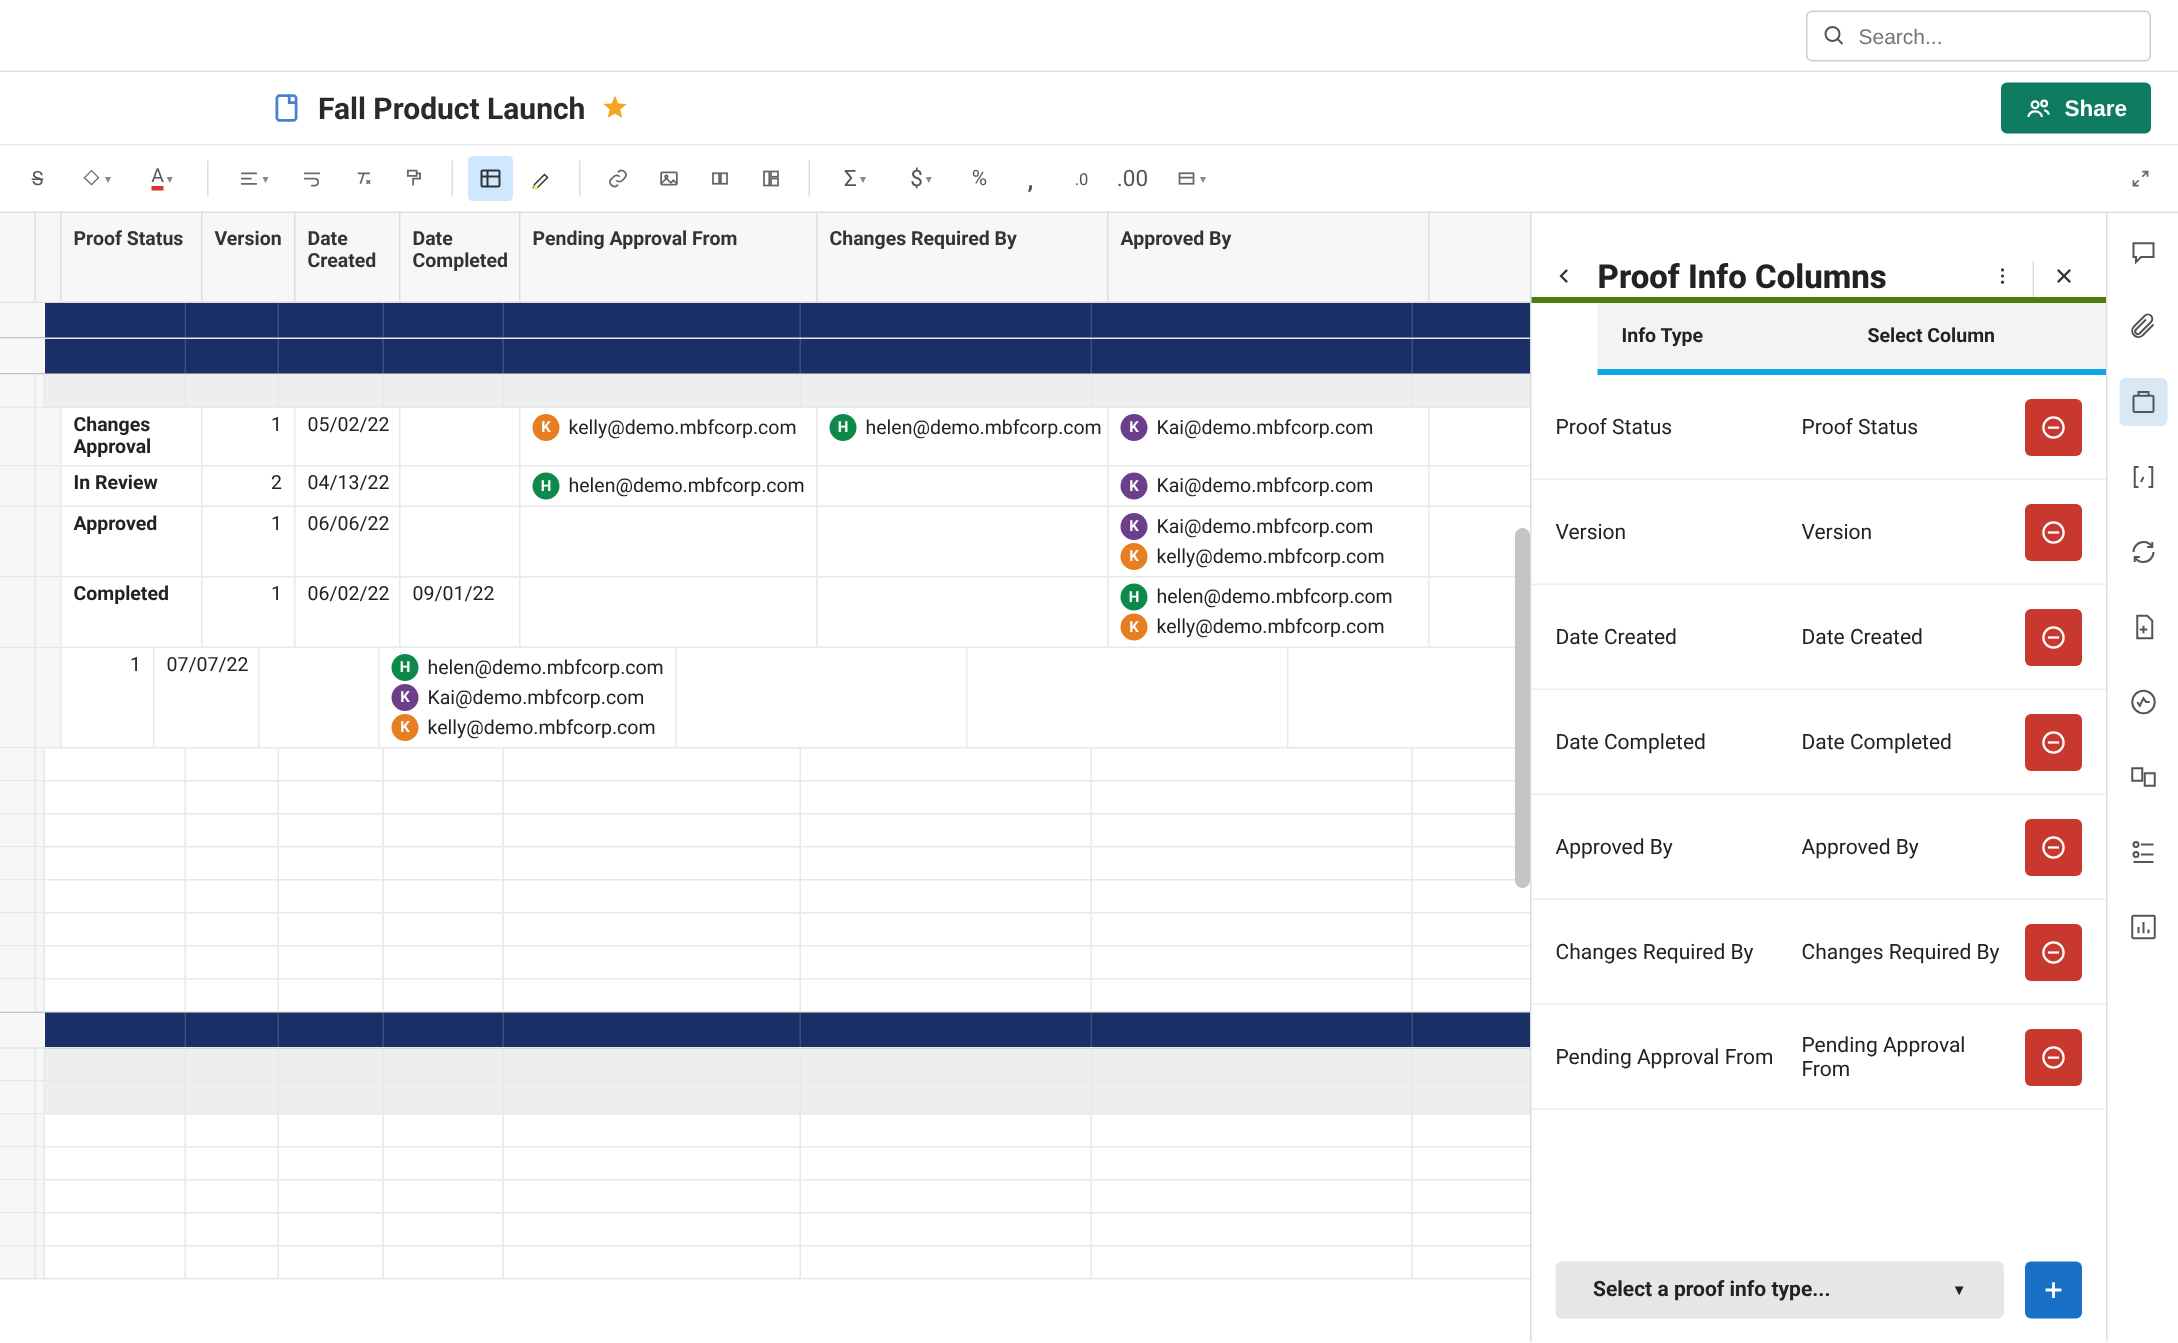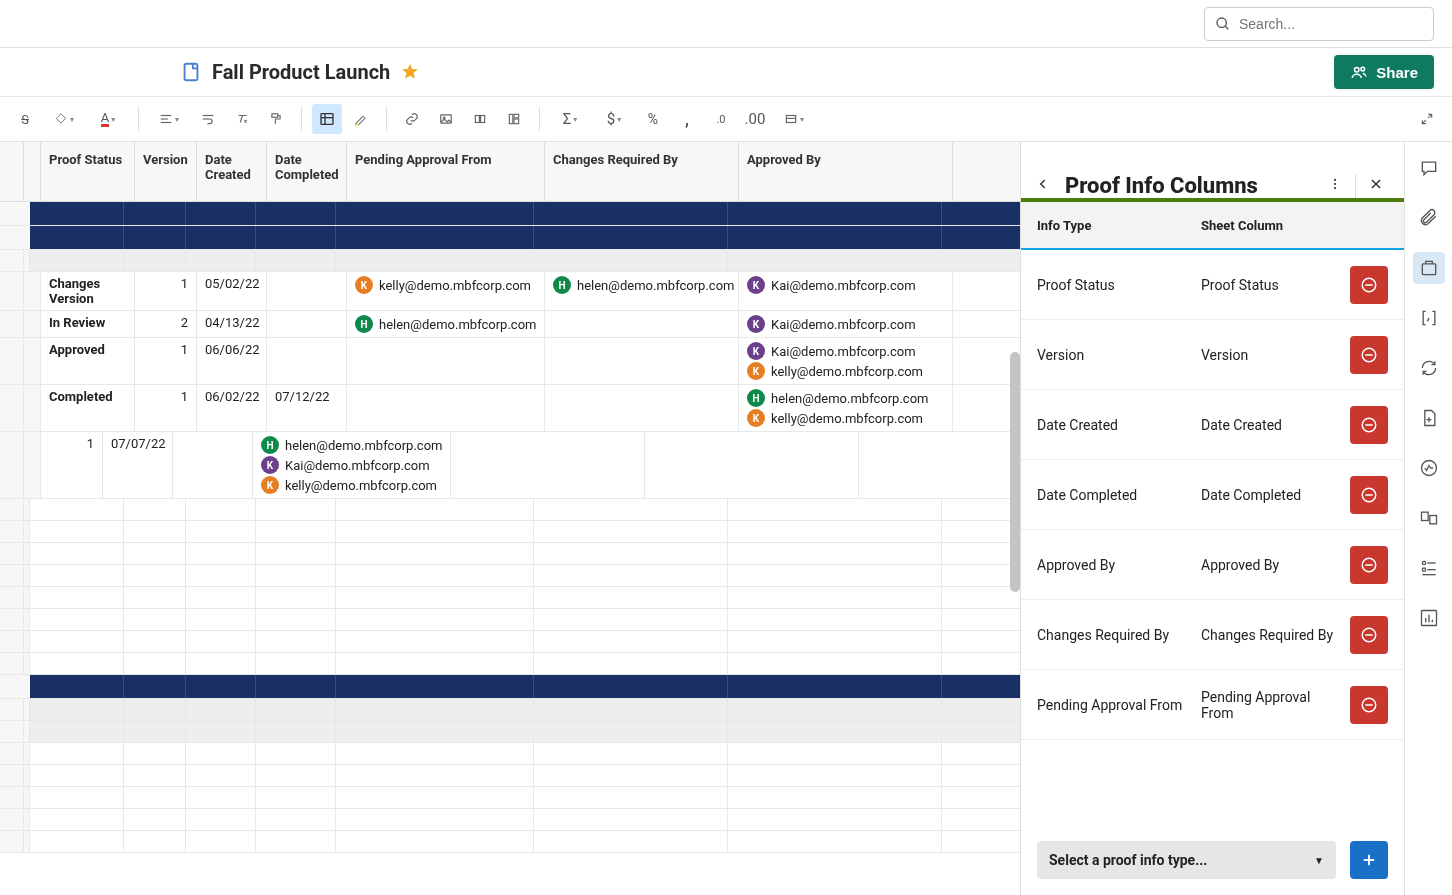--- a/index.html
+++ b/index.html
@@ -66,33 +66,33 @@
     .av-kai { background: #6b3f8a; }
     
     
     .side-panel { width: 384px; border-left: 1px solid #ddd; background: #fff; display: flex; flex-direction: column; }
     .panel-header { height: 60px; display: flex; align-items: flex-end; padding: 0 14px 0 8px; border-bottom: 4px solid #4d7c0f; }
     .panel-back { width: 28px; height: 28px; display: flex; align-items: center; justify-content: center; cursor: pointer; }
     .panel-title { font-size: 22px; font-weight: 800; flex: 1; padding-left: 8px; }
     .panel-menu, .panel-close { width: 28px; height: 28px; display: flex; align-items: center; justify-content: center; cursor: pointer; }
     .panel-sep-v { width: 1px; height: 24px; background: #ddd; margin: 0 6px; }
     
-    .panel-thead { display: flex; height: 48px; background: #f3f3f3; border-bottom: 2px solid #0ea5e9; align-items: center; padding: 0 16px; font-size: 13px; font-weight: 700; }
+    .panel-thead { display: flex; height: 48px; background: #f3f3f3; border-bottom: 4px solid #0ea5e9; align-items: center; padding: 0 16px; font-size: 13px; font-weight: 700; margin-left: 44px; }
     .th-info { width: 164px; }
     .th-sheet { flex: 1; }
     
     .panel-body { flex: 1; overflow-y: auto; }
     .panel-row { display: flex; align-items: center; height: 70px; border-bottom: 1px solid #eee; padding: 0 16px; font-size: 14px; }
     .pr-info { width: 164px; }
     .pr-sheet { flex: 1; padding-right: 8px; }
     .pr-del { width: 38px; height: 38px; background: #c8382f; border-radius: 4px; display: flex; align-items: center; justify-content: center; cursor: pointer; flex-shrink: 0; }
     .pr-del svg { stroke: #fff; width: 18px; height: 18px; fill: none; stroke-width: 2; }
     
     .panel-footer { display: flex; gap: 14px; padding: 16px; align-items: center; }
-    .type-select { flex: 1; height: 38px; background: #e6e6e6; border-radius: 4px; display: flex; align-items: center; padding: 0 12px; font-size: 14px; font-weight: 700; cursor: pointer; }
+    .type-select { flex: 1; height: 38px; background: #e6e6e6; border-radius: 4px; display: flex; align-items: center; padding: 0 25px; font-size: 14px; font-weight: 700; cursor: pointer; }
     .type-select .caret { margin-left: auto; font-size: 10px; }
     .add-btn { width: 38px; height: 38px; background: #1a6fc7; border-radius: 4px; display: flex; align-items: center; justify-content: center; cursor: pointer; }
     .add-btn svg { stroke: #fff; width: 18px; height: 18px; stroke-width: 2.5; }
     
     
     .icon-rail { width: 48px; border-left: 1px solid #e0e0e0; background: #fff; display: flex; flex-direction: column; align-items: center; padding-top: 10px; gap: 18px; }
     .rail-btn { width: 32px; height: 32px; display: flex; align-items: center; justify-content: center; cursor: pointer; border-radius: 4px; color: #555; }
     .rail-btn.active { background: #d8e9f5; }
     .rail-btn svg { width: 20px; height: 20px; stroke: currentColor; fill: none; stroke-width: 1.6; }
     
@@ -295,21 +295,21 @@
           <div class="cell c-version"></div>
           <div class="cell c-created"></div>
           <div class="cell c-completed"></div>
           <div class="cell c-pending"></div>
           <div class="cell c-changes"></div>
           <div class="cell c-approved"></div>
         </div>
         <div class="grid-row">
           <div class="cell rownum-col"></div>
           <div class="cell empty-gutter-col"></div>
-          <div class="cell c-status status-bold">Changes Version</div>
+          <div class="cell c-status status-bold">Changes Approval</div>
           <div class="cell c-version right-align">1</div>
           <div class="cell c-created">05/02/22</div>
           <div class="cell c-completed"></div>
           <div class="cell c-pending">
             <div class="user-chip">
               <span class="avatar av-k">K</span>
               <span>kelly@demo.mbfcorp.com</span>
             </div>
           </div>
           <div class="cell c-changes">
@@ -365,21 +365,21 @@
               <span>kelly@demo.mbfcorp.com</span>
             </div>
           </div>
         </div>
         <div class="grid-row">
           <div class="cell rownum-col"></div>
           <div class="cell empty-gutter-col"></div>
           <div class="cell c-status status-bold">Completed</div>
           <div class="cell c-version right-align">1</div>
           <div class="cell c-created">06/02/22</div>
-          <div class="cell c-completed">07/12/22</div>
+          <div class="cell c-completed">09/01/22</div>
           <div class="cell c-pending"></div>
           <div class="cell c-changes"></div>
           <div class="cell c-approved">
             <div class="user-chip">
               <span class="avatar av-h">H</span>
               <span>helen@demo.mbfcorp.com</span>
             </div>
             <div class="user-chip">
               <span class="avatar av-k">K</span>
               <span>kelly@demo.mbfcorp.com</span>
@@ -607,21 +607,21 @@
       <div class="panel-sep-v"></div>
       <div class="panel-close">
           <svg width="14" height="14" viewBox="0 0 24 24" stroke="#333" stroke-width="2.5">
             <line x1="5" y1="5" x2="19" y2="19"></line>
             <line x1="19" y1="5" x2="5" y2="19"></line>
           </svg>
         </div>
     </div>
     <div class="panel-thead">
       <div class="th-info">Info Type</div>
-      <div class="th-sheet">Sheet Column</div>
+      <div class="th-sheet">Select Column</div>
     </div>
     <div class="panel-body" id="panel-body">
         <div class="panel-row">
           <div class="pr-info">Proof Status</div>
           <div class="pr-sheet">Proof Status</div>
           <div class="pr-del">
             <svg viewBox="0 0 24 24">
               <circle cx="12" cy="12" r="9"></circle>
               <line x1="7" y1="12" x2="17" y2="12"></line>
             </svg>

